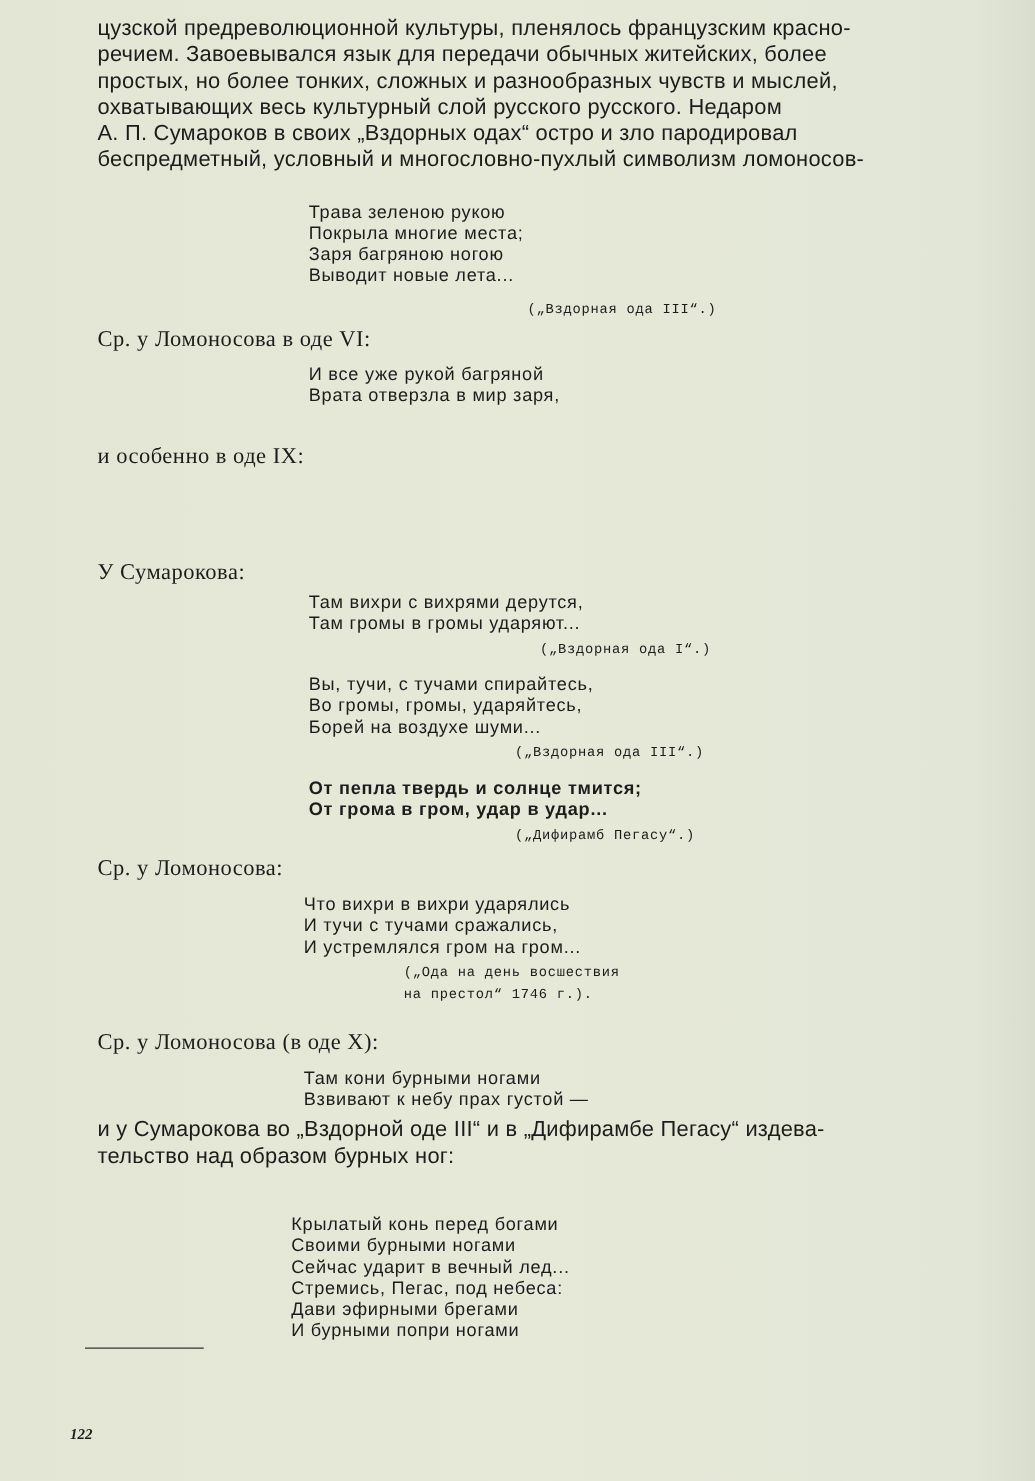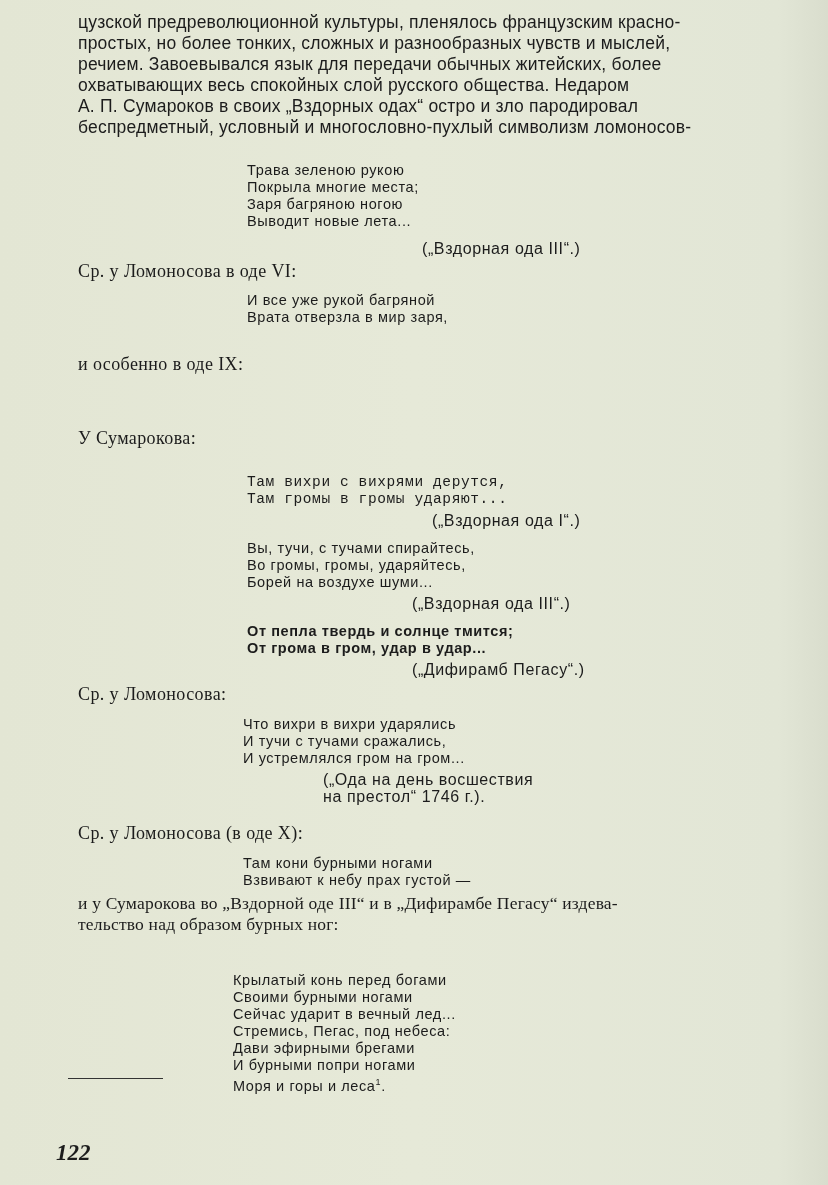--- a/index.html
+++ b/index.html
@@ -21,56 +21,56 @@
   }
   .prose p { margin: 0; }
   .verse {
     position: absolute; left: 247px;
     font-family: "Liberation Sans", "DejaVu Sans", sans-serif;
     font-size: 14.5px; line-height: 17px; letter-spacing: 0.6px;
   }
   .verse div { white-space: nowrap; }
   .cite {
     position: absolute;
-    font-family: Liberation Sans, sans-serif;
-    font-size: 16px; line-height: 17px; letter-spacing: 0.6px;
+    font-family: Liberation Mono, monospace;
+    font-size: 11px; line-height: 17px; letter-spacing: 0.6px;
     white-space: nowrap;
   }
   .intro {
     position: absolute; left: 78px;
     font-family: "Liberation Serif", "DejaVu Serif", serif;
     font-size: 18px; line-height: 21px; letter-spacing: 0.4px;
     white-space: nowrap;
   }
   .rule { position: absolute; left: 68px; top: 1078px; width: 95px; height: 1px; background: #333; }
   .footnote {
     position: absolute; left: 56px; top: 1088px; width: 730px;
     font-family: "Liberation Sans", "DejaVu Sans", sans-serif;
     font-size: 14px; line-height: 19px;
     text-indent: 28px; text-align: justify;
   }
   .footnote sup { font-size: 9px; }
   .spaced { letter-spacing: 3px; }
   .page-number {
     position: absolute; left: 56px; top: 1140px;
     font-family: "Liberation Serif", "DejaVu Serif", serif;
-    font-style: italic; font-weight: bold; font-size: 23px;
+    font-style: italic; font-weight: bold; font-size: 12px;
   }
   sup { font-size: 9px; }
 </style>
 </head>
 <body>
 
 <div class="page">
 
   <div class="prose" style="top:12px;">
     <p>цузской предреволюционной культуры, пленялось французским красно-</p>
+    <p>речием. Завоевывался язык для передачи обычных житейских, более</p>
     <p>простых, но более тонких, сложных и разнообразных чувств и мыслей,</p>
-    <p>речием. Завоевывался язык для передачи обычных житейских, более</p>
-    <p>охватывающих весь спокойных слой русского общества. Недаром</p>
+    <p>охватывающих весь культурный слой русского русского. Недаром</p>
     <p>А. П. Сумароков в своих „Вздорных одах“ остро и зло пародировал</p>
     <p>беспредметный, условный и многословно-пухлый символизм ломоносов-</p>
   </div>
 
   <div class="verse" style="top:162px;">
     <div>Трава зеленою рукою</div>
     <div>Покрыла многие места;</div>
     <div>Заря багряною ногою</div>
     <div>Выводит новые лета...</div>
   </div>
@@ -79,23 +79,23 @@
   <div class="intro" style="top:261px;">Ср. у Ломоносова в оде VI:</div>
 
   <div class="verse" style="top:292px;">
     <div>И все уже рукой багряной</div>
     <div>Врата отверзла в мир заря,</div>
   </div>
 
   <div class="intro" style="top:354px;">и особенно в оде IX:</div>
 
 
-  <div class="intro" style="top:428px;">У Сумарокова:</div>
+  <div class="intro" style="top:447px;">У Сумарокова:</div>
 
-  <div class="verse" style="top:474px;font-family:Liberation Mono, monospace;">
+  <div class="verse" style="top:474px;">
     <div>Там вихри с вихрями дерутся,</div>
     <div>Там громы в громы ударяют...</div>
   </div>
   <div class="cite" style="left:432px; top:512px;">(„Вздорная ода I“.)</div>
 
   <div class="verse" style="top:540px;">
     <div>Вы, тучи, с тучами спирайтесь,</div>
     <div>Во громы, громы, ударяйтесь,</div>
     <div>Борей на воздухе шуми...</div>
   </div>
@@ -119,32 +119,31 @@
     <div>на престол“ 1746 г.).</div>
   </div>
 
   <div class="intro" style="top:823px;">Ср. у Ломоносова (в оде X):</div>
 
   <div class="verse" style="left:243px; top:855px;">
     <div>Там кони бурными ногами</div>
     <div>Взвивают к небу прах густой —</div>
   </div>
 
-  <div class="prose" style="top:893px;font-family:Liberation Serif, serif;">
+  <div class="prose" style="top:893px;">
     <p>и у Сумарокова во „Вздорной оде III“ и в „Дифирамбе Пегасу“ издева-</p>
     <p>тельство над образом бурных ног:</p>
   </div>
 
   <div class="verse" style="left:233px; top:972px;">
     <div>Крылатый конь перед богами</div>
     <div>Своими бурными ногами</div>
     <div>Сейчас ударит в вечный лед...</div>
     <div>Стремись, Пегас, под небеса:</div>
     <div>Дави эфирными брегами</div>
     <div>И бурными попри ногами</div>
-    <div><span>Моря и горы и леса</span><sup>1</sup>.</div>
   </div>
 
   <div class="rule"></div>
 
 
   <div class="page-number">122</div>
 </div>
 
 </body></html>

